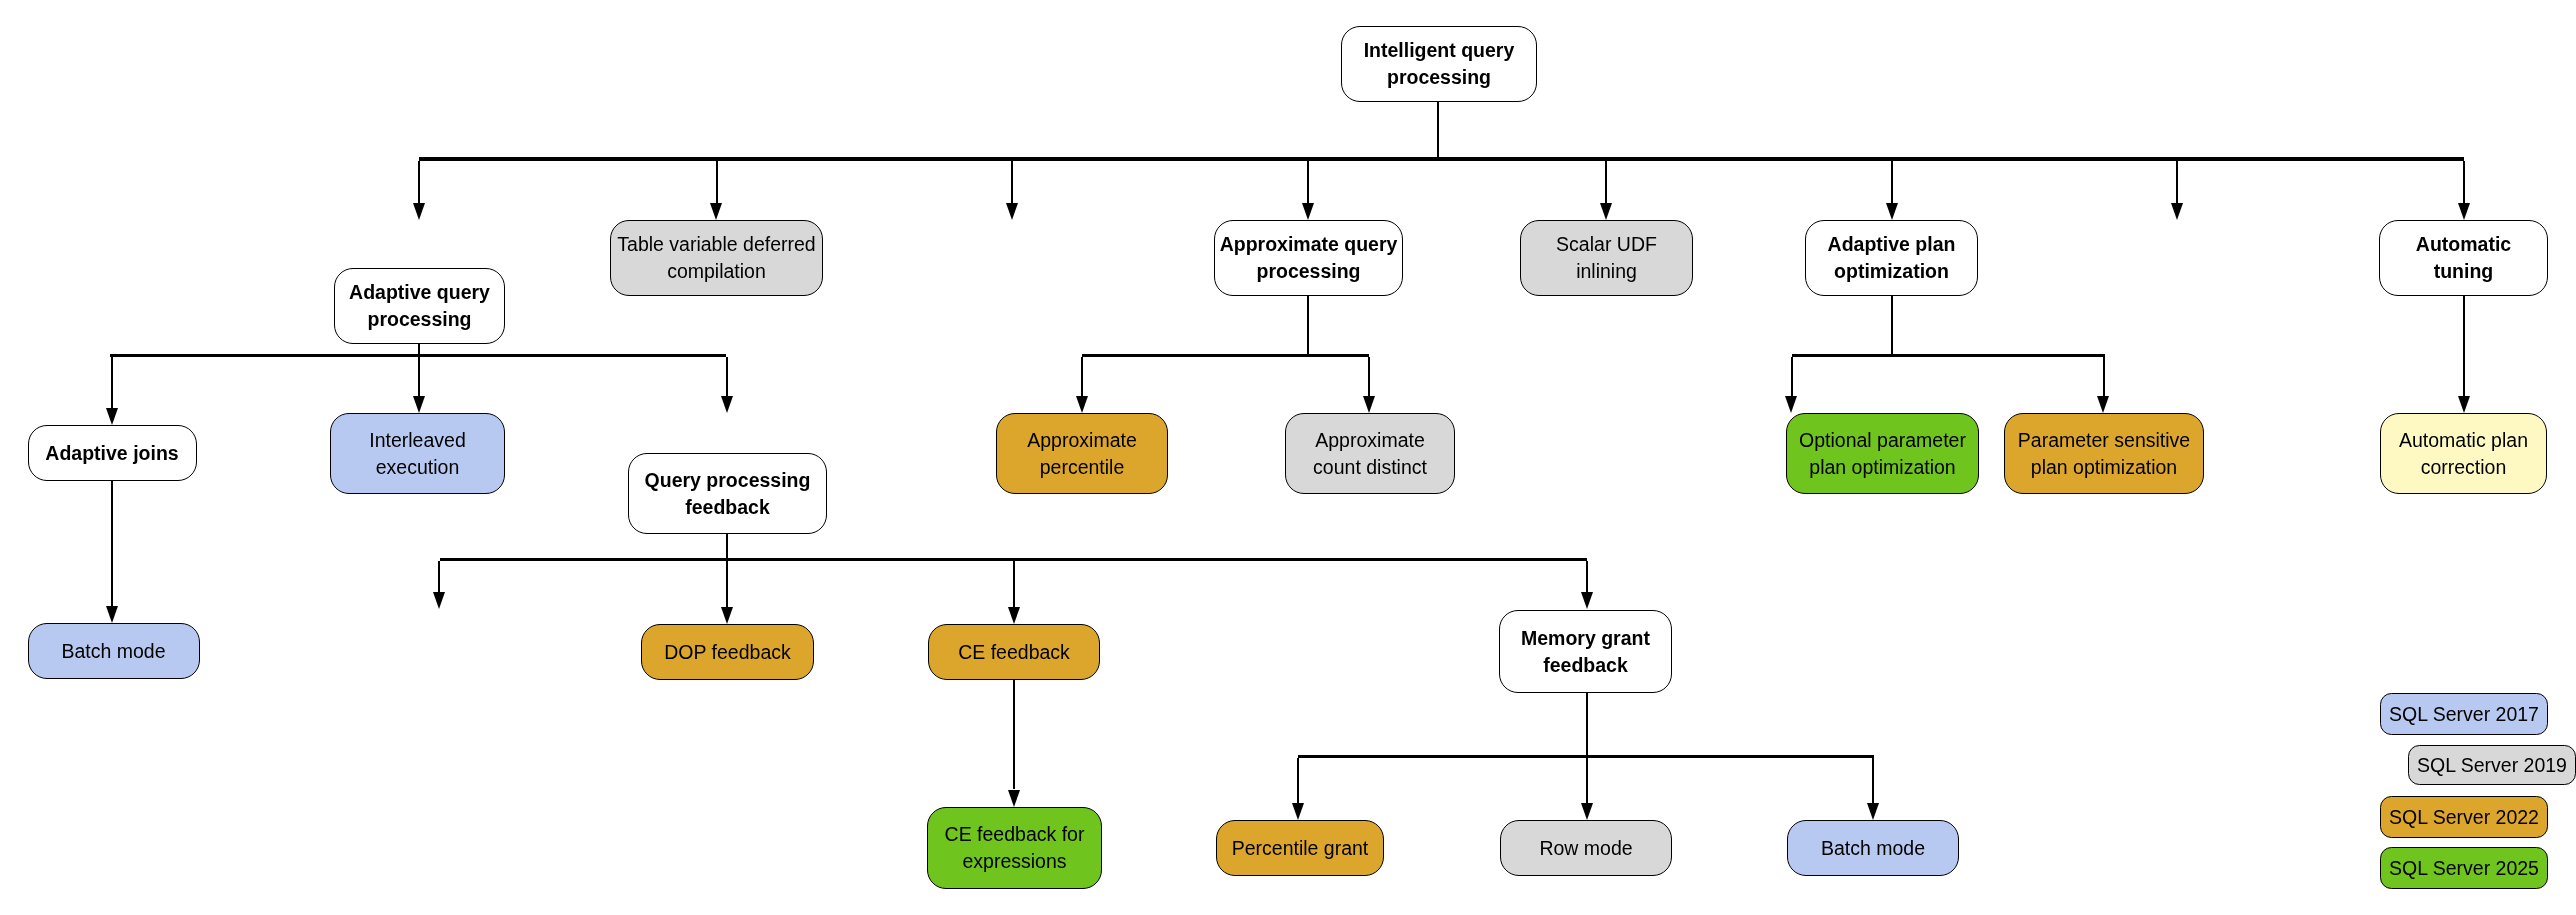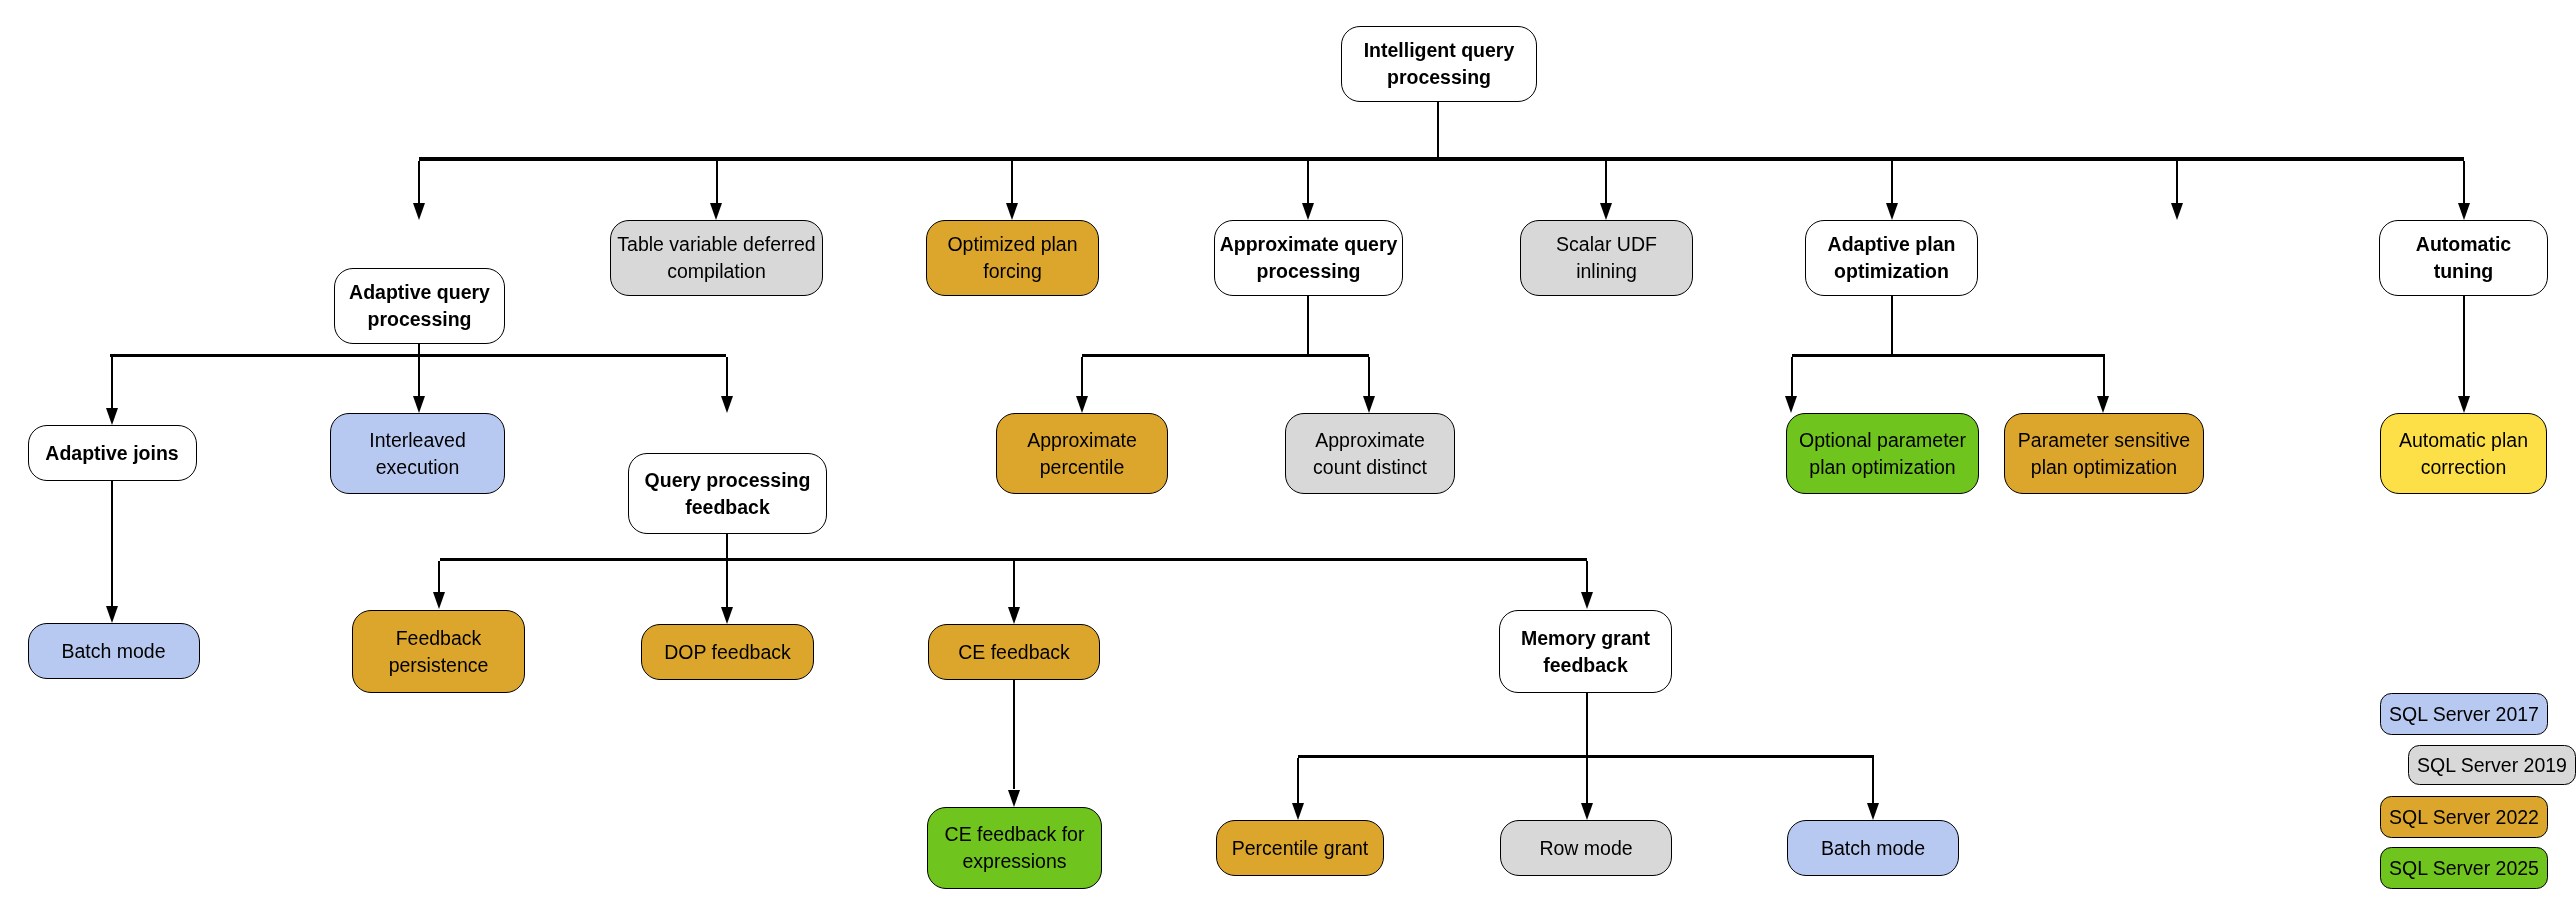--- a/index.html
+++ b/index.html
@@ -101,37 +101,35 @@
   <div class="arrow" style="left:1292px;top:803px;"></div>
   <div class="vline" style="left:1586px;top:758px;height:45px;"></div>
   <div class="arrow" style="left:1581px;top:803px;"></div>
   <div class="vline" style="left:1872px;top:758px;height:45px;"></div>
   <div class="arrow" style="left:1867px;top:803px;"></div>
 
   <div class="node bold" style="left: 1341px; top: 26px; width: 196px; height: 76px; background: rgb(255, 255, 255);">Intelligent query processing</div>
 
   <div class="node bold" style="left: 334px; top: 220px; width: 171px; height: 76px; background: rgb(255, 255, 255); margin-top: 48px;">Adaptive query processing</div>
   <div class="node" style="left: 610px; top: 220px; width: 213px; height: 76px; background: rgb(216, 216, 216);">Table variable deferred compilation</div>
-  <div class="node" style="left: 926px; top: 220px; width: 173px; height: 76px; background: rgb(220, 166, 44);">Optimized plan forcing</div>
   <div class="node bold" style="left: 1214px; top: 220px; width: 189px; height: 76px; background: rgb(255, 255, 255);">Approximate query processing</div>
   <div class="node" style="left: 1520px; top: 220px; width: 173px; height: 76px; padding: 0px 16px; background: rgb(216, 216, 216);">Scalar UDF inlining</div>
   <div class="node bold" style="left: 1805px; top: 220px; width: 173px; height: 76px; background: rgb(255, 255, 255);">Adaptive plan optimization</div>
   <div class="node bold" style="left: 2379px; top: 220px; width: 169px; height: 76px; padding: 0px 26px; background: rgb(255, 255, 255);">Automatic tuning</div>
 
   <div class="node bold" style="left: 27.5px; top: 425px; width: 169px; height: 56px; background: rgb(255, 255, 255);">Adaptive joins</div>
   <div class="node" style="left: 330px; top: 413px; width: 175px; height: 81px; background: rgb(183, 200, 241);">Interleaved execution</div>
   <div class="node bold" style="left: 628px; top: 413px; width: 199px; height: 81px; background: rgb(255, 255, 255); margin-top: 40px;">Query processing feedback</div>
   <div class="node" style="left: 996px; top: 413px; width: 172px; height: 81px; background: rgb(220, 166, 44);">Approximate percentile</div>
   <div class="node" style="left: 1285px; top: 413px; width: 170px; height: 81px; background: rgb(216, 216, 216);">Approximate count distinct</div>
   <div class="node" style="left: 1786px; top: 413px; width: 193px; height: 81px; background: rgb(112, 196, 30);">Optional parameter plan optimization</div>
   <div class="node" style="left: 2004px; top: 413px; width: 200px; height: 81px; background: rgb(220, 166, 44);">Parameter sensitive plan optimization</div>
-  <div class="node" style="left: 2380px; top: 413px; width: 167px; height: 81px; background: #fde047;">Automatic plan correction</div>
+  <div class="node" style="left: 2380px; top: 413px; width: 167px; height: 81px; background: #fef9c3;">Automatic plan correction</div>
 
   <div class="node" style="left: 27.5px; top: 623px; width: 172px; height: 56px; background: rgb(183, 200, 241);">Batch mode</div>
-  <div class="node" style="left: 352px; top: 610px; width: 173px; height: 83px; background: rgb(220, 166, 44);">Feedback persistence</div>
   <div class="node" style="left: 641px; top: 624px; width: 173px; height: 56px; background: rgb(220, 166, 44);">DOP feedback</div>
   <div class="node" style="left: 928px; top: 624px; width: 172px; height: 56px; background: rgb(220, 166, 44);">CE feedback</div>
   <div class="node bold" style="left: 1499px; top: 610px; width: 173px; height: 83px; background: rgb(255, 255, 255);">Memory grant feedback</div>
 
   <div class="node" style="left: 927px; top: 807px; width: 175px; height: 82px; background: rgb(112, 196, 30);">CE feedback for expressions</div>
   <div class="node" style="left: 1216px; top: 820px; width: 168px; height: 56px; background: rgb(220, 166, 44);">Percentile grant</div>
   <div class="node" style="left: 1500px; top: 820px; width: 172px; height: 56px; background: rgb(216, 216, 216);">Row mode</div>
   <div class="node" style="left: 1787px; top: 820px; width: 172px; height: 56px; background: rgb(183, 200, 241);">Batch mode</div>
 
   <div class="legend-item" style="left: 2380px; top: 693px; width: 168px; height: 42px; background: rgb(183, 200, 241);">SQL Server 2017</div>

